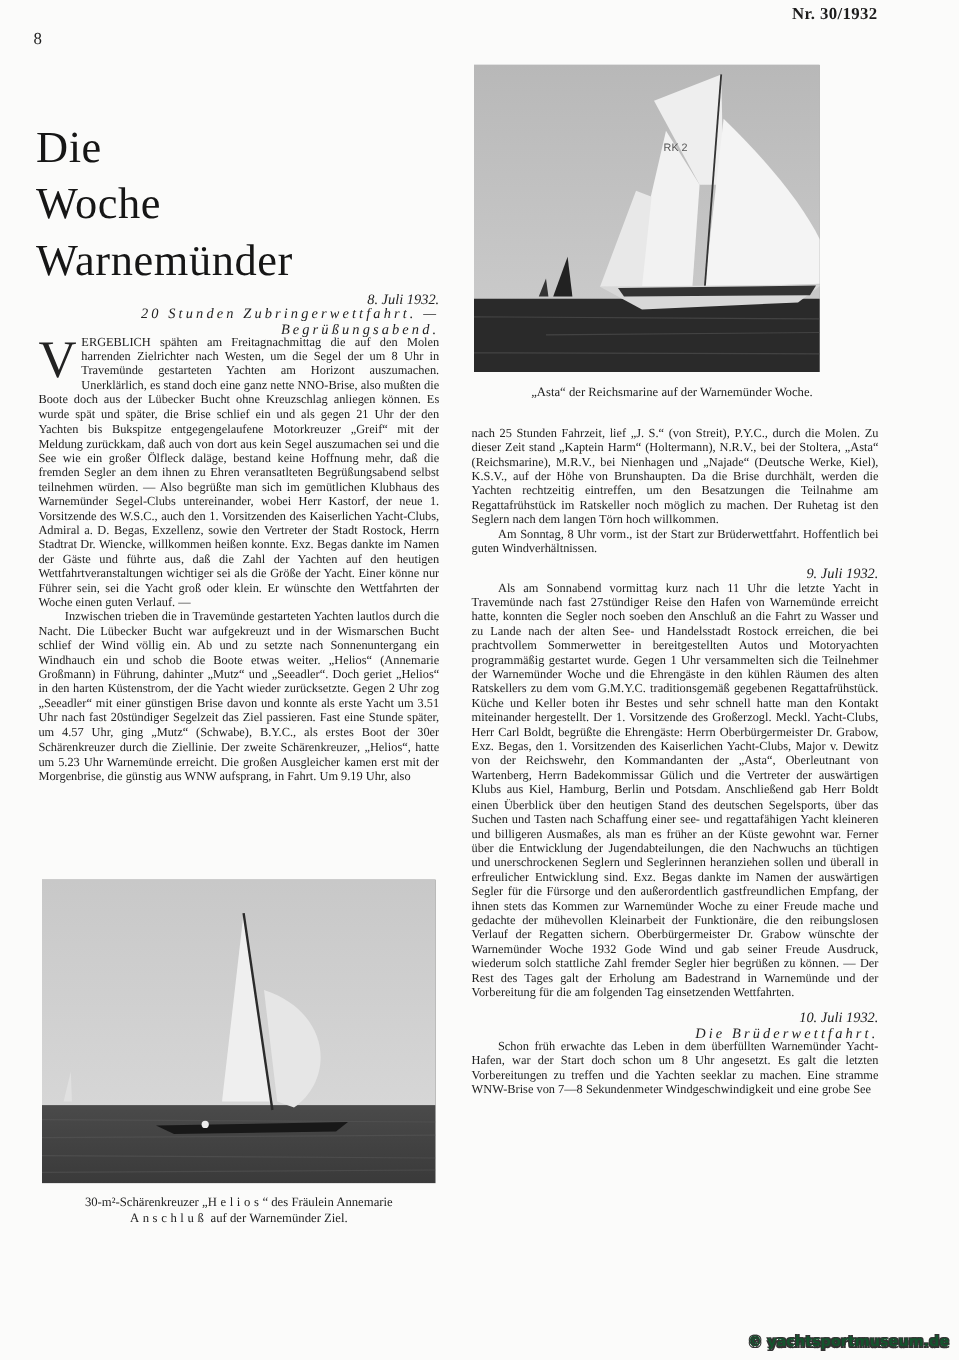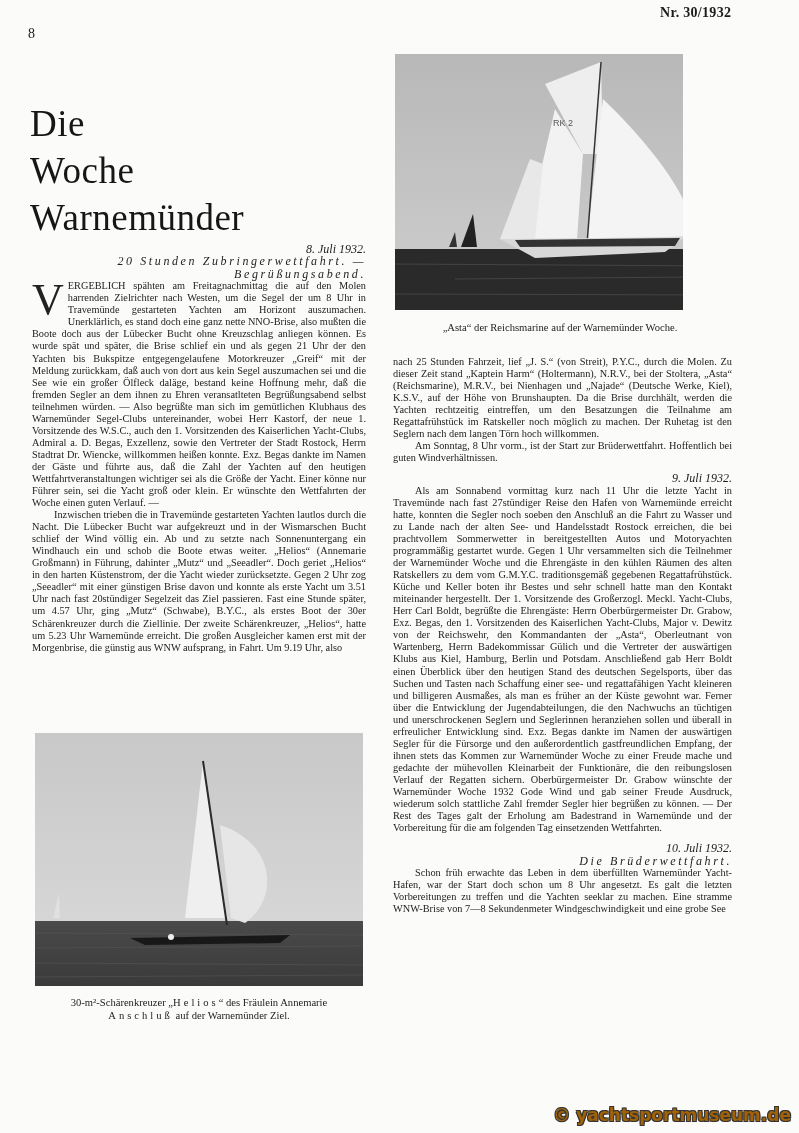--- a/index.html
+++ b/index.html
@@ -14,21 +14,21 @@
   .title { left:30px; top:100px; font-size:37px; line-height:47px; font-weight:normal; letter-spacing:0.5px; color:#161616; margin:0; }
   .col { font-size:10.3px; line-height:12.05px; text-align:justify; color:#222; }
   .col p { margin:0; }
   .col p.indent { text-indent:22px; }
   .head { text-align:right; font-size:12px; line-height:12.4px; margin:0;font-style:italic; }
   .head .spaced { letter-spacing:2.6px; }
   .dropcap { float:left; font-size:44px; line-height:36px; margin:2px 4px 0 0; }
   .photo { background:#888; overflow:hidden; }
   .caption { text-align:center; font-size:10.6px; line-height:13px; color:#222; }
   .caption .spaced { letter-spacing:3px; }
-  .watermark { right:8px; bottom:8px; font-family:"DejaVu Sans",sans-serif; font-size:17px; font-weight:bold; color:#a16207;
+  .watermark { right:8px; bottom:8px; font-family:"DejaVu Sans",sans-serif; font-size:12px; font-weight:bold; color:#14532d;
     text-shadow: -1px -1px 0 #333, 1px -1px 0 #333, -1px 1px 0 #333, 1px 1px 0 #333; }
 </style>
 </head>
 <body>
 
 <div class="abs page-num">8</div>
 <div class="abs issue">Nr. 30/1932</div>
 
 <h1 class="abs title">
   <div>Die</div>

